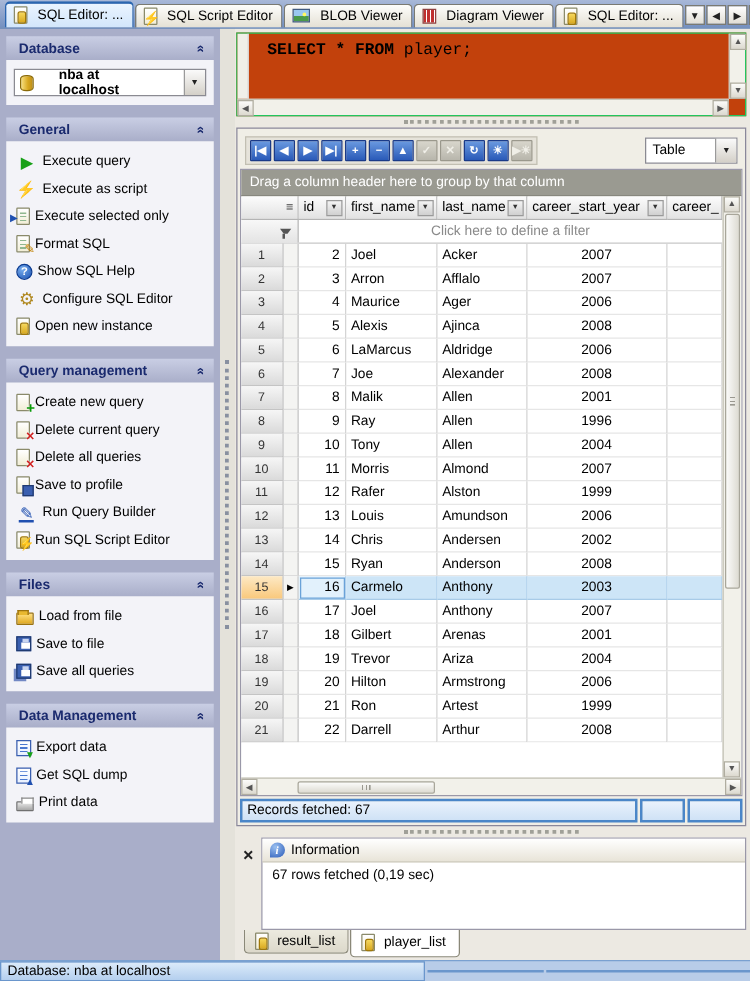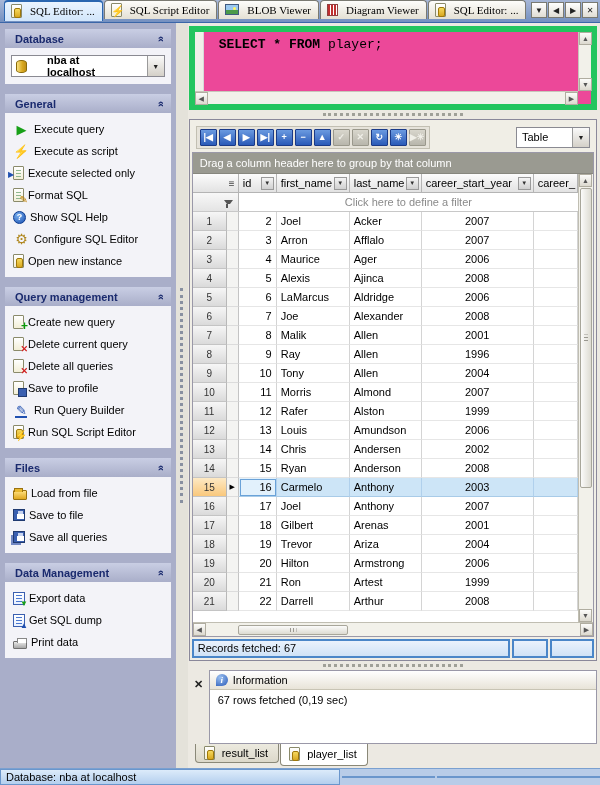--- a/index.html
+++ b/index.html
@@ -4,23 +4,23 @@
 <style>
   * { box-sizing: border-box; margin:0; padding:0; }
   html,body { background:#888; }
   #app {
     width:600px; height:785px; position:relative; overflow:hidden;
     font-family:"Liberation Sans", sans-serif; font-size:11px; color:#000;
     background:#ece9e2; margin:0 auto;
   }
   
   .tabbar {
-    height:23px; display:flex; 
+    height:23px; display:flex; align-items:flex-end;
     background:linear-gradient(180deg,#a8b8d8,#7490c0);
-    border-bottom:1px solid #3a66a8; padding-left:4px;font-family:Liberation Serif, serif;
+    border-bottom:1px solid #3a66a8; padding-left:4px;
   }
   .tab {
     display:inline-flex; align-items:center; gap:4px; padding:0 7px 1px 6px; height:19px;
     margin-right:1px; border:1px solid #7a7a72; border-bottom:none; border-radius:4px 4px 0 0;
     background:linear-gradient(#fdfdfb,#e4e0d4); white-space:nowrap; cursor:default;
   }
   .tab.active {
     background:linear-gradient(#eaf4ff,#d2e6fb); border-color:#2a66b0;
     border-top:2px solid #2a66b0; height:21px;
   }
@@ -100,21 +100,21 @@
   .tab-image-icon::before { content:""; position:absolute; right:2px; top:2px; width:3px; height:3px; background:#fff860; border-radius:50%; }
   .tab-diagram-icon { width:11px; height:12px; border:1px solid #904040;
     background:linear-gradient(90deg,#c03030 0 2px,#fff 2px 3px,#c03030 3px 5px,#fff 5px 6px,#c03030 6px 8px,#fff 8px); }
   
   .vsplitter { width:12px; background:#e4e2da; display:flex; align-items:center; justify-content:center; }
   .vdots { width:3px; height:215px; border-left:3px dotted #8890a0; }
   .hsplitter { height:9px; display:flex; align-items:center; justify-content:center; }
   .hdots { width:140px; height:3px; border-top:3px dotted #a0a098; }
   
   .main { flex:1; display:flex; flex-direction:column; background:#ece9e2; padding:3px 3px 0 1px; }
-  .editor { position:relative; height:84px; background:#ec4899; border:6px solid #22c55e; }
+  .editor { position:relative; height:67px; background:#c2410c; border:1px solid #22c55e; }
   .ed-gutter { position:absolute; left:0; top:0; bottom:13px; width:9px; background:#f0efe8; border-right:1px solid #d8d8d8; }
   .ed-text { position:absolute; left:24px; top:5px; font-family:"Liberation Mono","DejaVu Sans Mono",monospace; font-size:13px; white-space:pre; }
   .kw { font-weight:bold; }
   .sb-track { background:#f2f1ea; position:absolute; display:flex; }
   .sb-btn { width:13px; height:13px; display:inline-flex; align-items:center; justify-content:center;
     font-size:7px; color:#555; background:linear-gradient(#fcfcfa,#dcd9cf); border:1px solid #b0ada0; }
   .ed-vscroll { right:0; top:0; bottom:13px; width:13px; flex-direction:column; justify-content:space-between; border-left:1px solid #c8c6ba; }
   .ed-hscroll { left:0; right:13px; bottom:0; height:13px; justify-content:space-between; border-top:1px solid #c8c6ba; }
   
   .result-panel { flex:1; display:flex; flex-direction:column; border:1px solid #8a889a; background:#f0eee6; padding:2px; min-height:0; }

